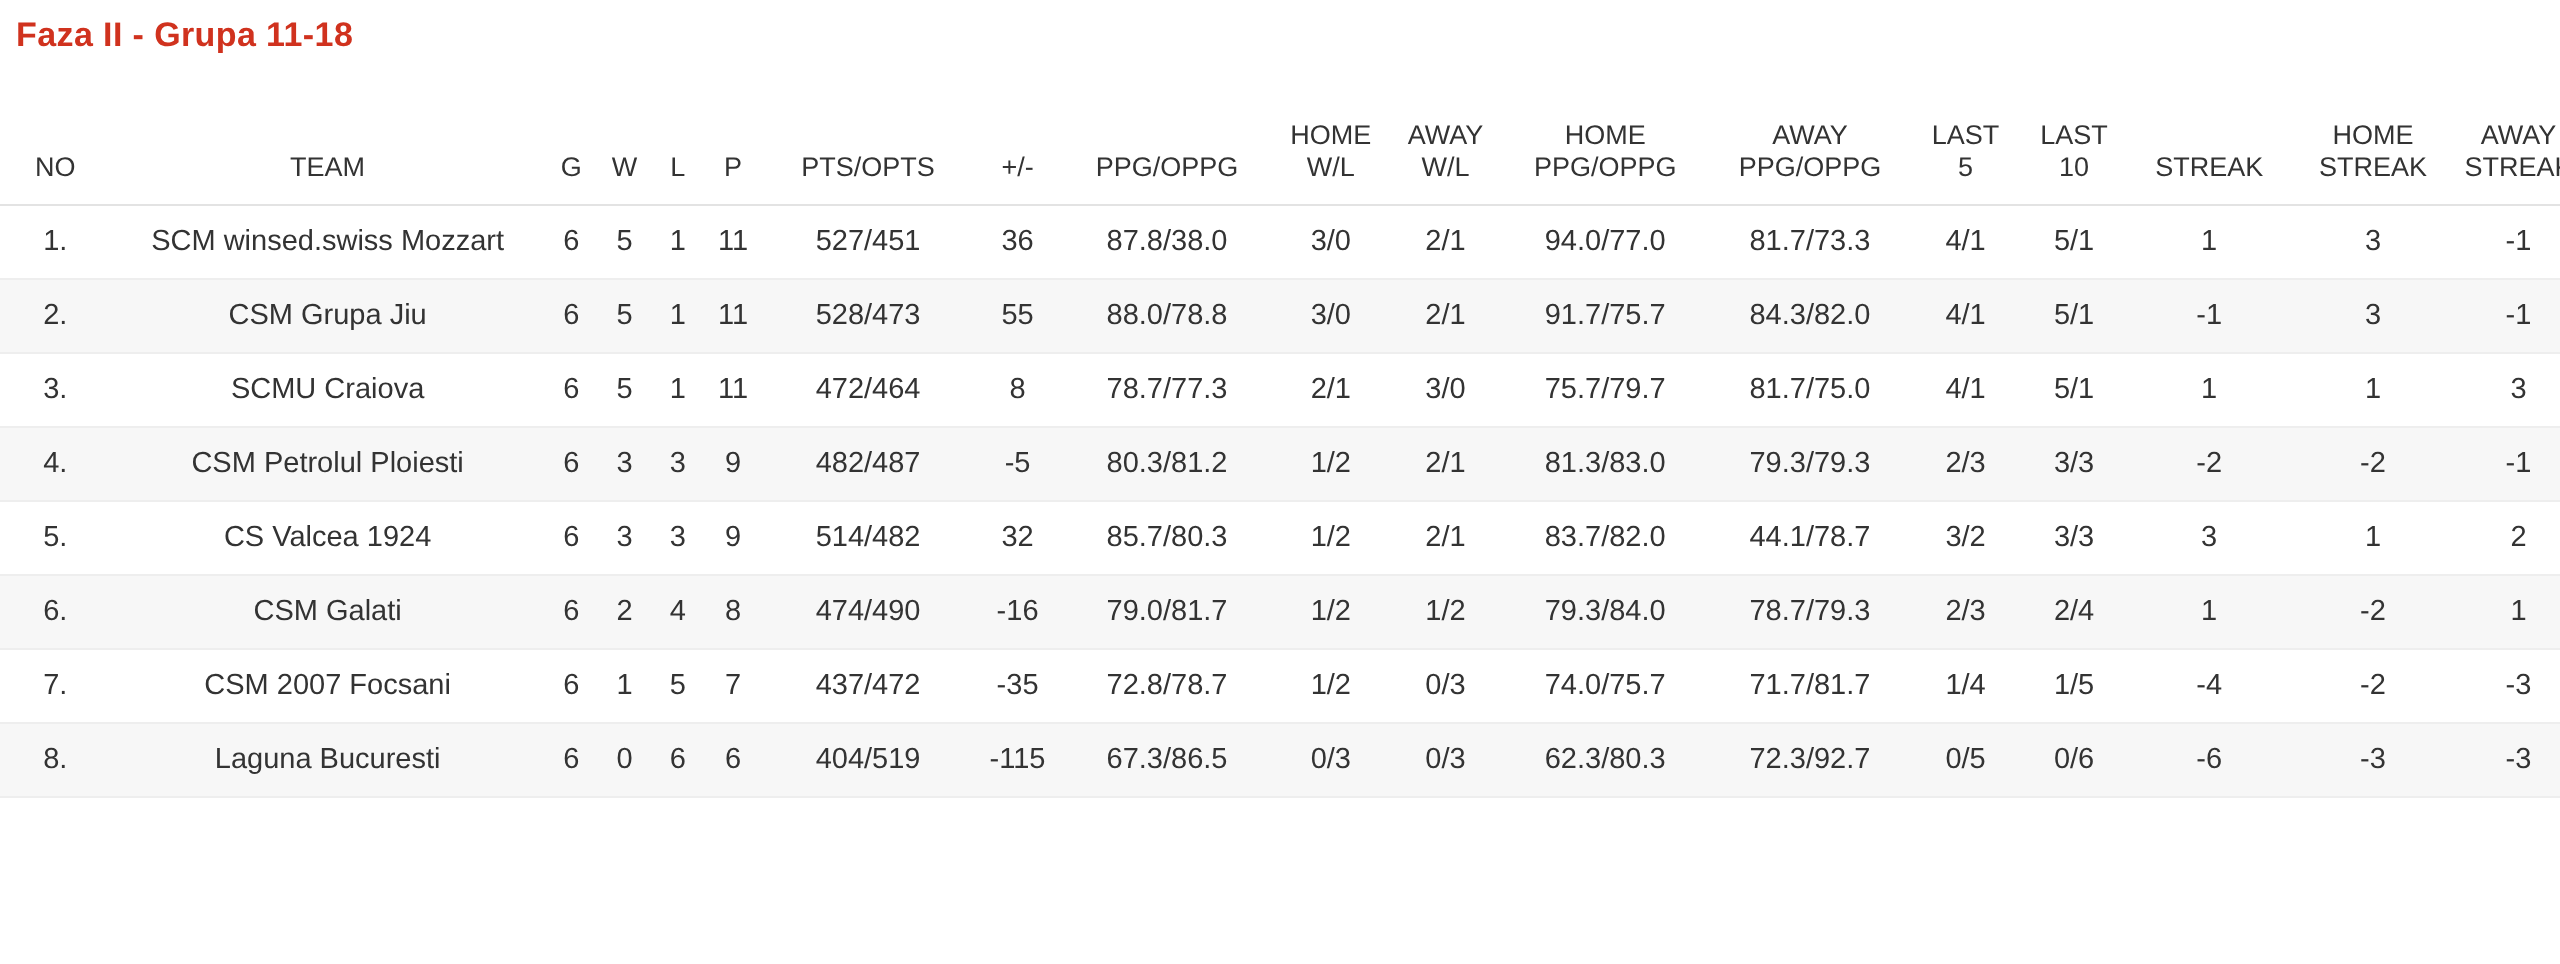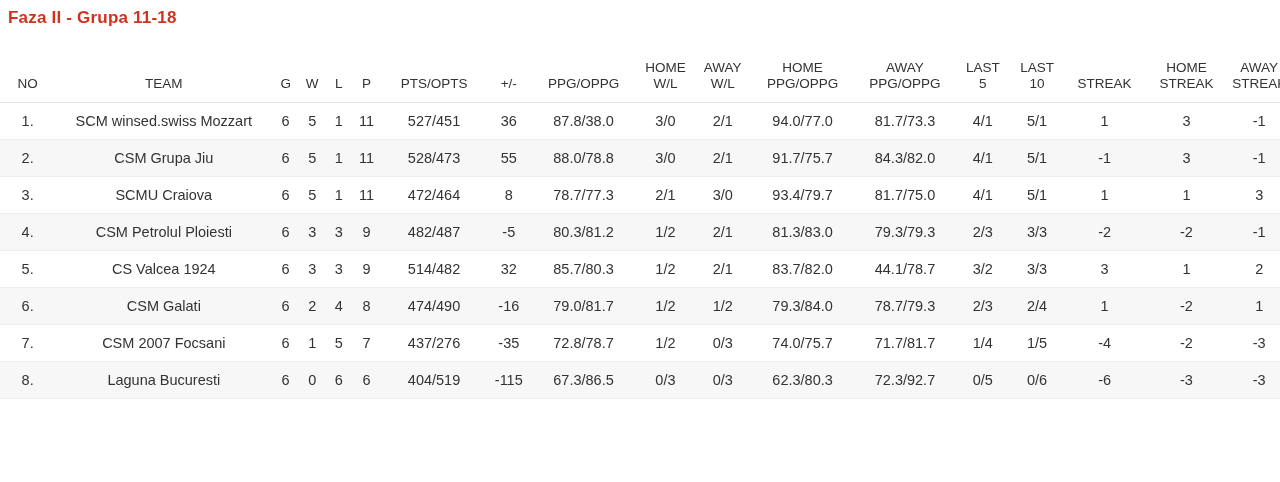--- a/index.html
+++ b/index.html
@@ -236,21 +236,21 @@
           <td class="col-team">SCMU Craiova</td>
           <td>6</td>
           <td>5</td>
           <td>1</td>
           <td>11</td>
           <td>472/464</td>
           <td>8</td>
           <td>78.7/77.3</td>
           <td>2/1</td>
           <td>3/0</td>
-          <td>93.4/79.7</td>
+          <td>75.7/79.7</td>
           <td>81.7/75.0</td>
           <td>4/1</td>
           <td>5/1</td>
           <td>1</td>
           <td>1</td>
           <td>3</td>
         </tr>
         <tr>
           <td class="col-no">4.</td>
           <td class="col-team">CSM Petrolul Ploiesti</td>
@@ -311,21 +311,21 @@
           <td>-2</td>
           <td>1</td>
         </tr>
         <tr>
           <td class="col-no">7.</td>
           <td class="col-team">CSM 2007 Focsani</td>
           <td>6</td>
           <td>1</td>
           <td>5</td>
           <td>7</td>
-          <td>437/276</td>
+          <td>437/472</td>
           <td>-35</td>
           <td>72.8/78.7</td>
           <td>1/2</td>
           <td>0/3</td>
           <td>74.0/75.7</td>
           <td>71.7/81.7</td>
           <td>1/4</td>
           <td>1/5</td>
           <td>-4</td>
           <td>-2</td>

